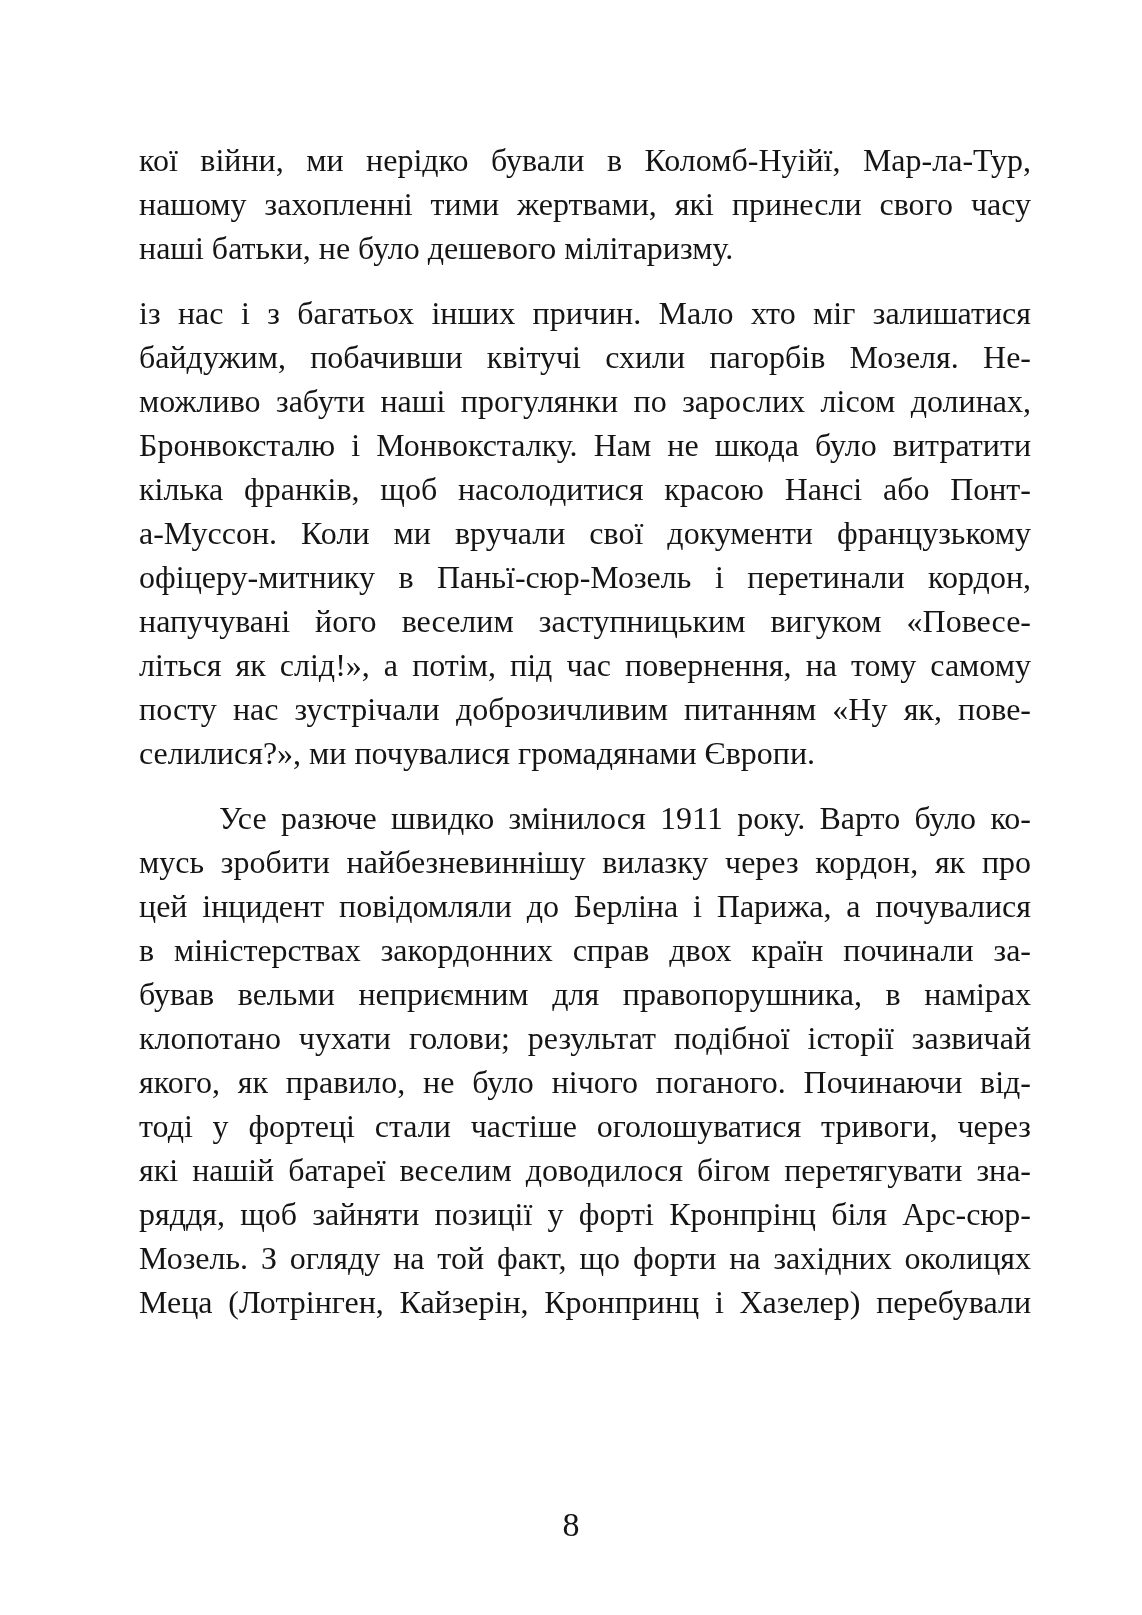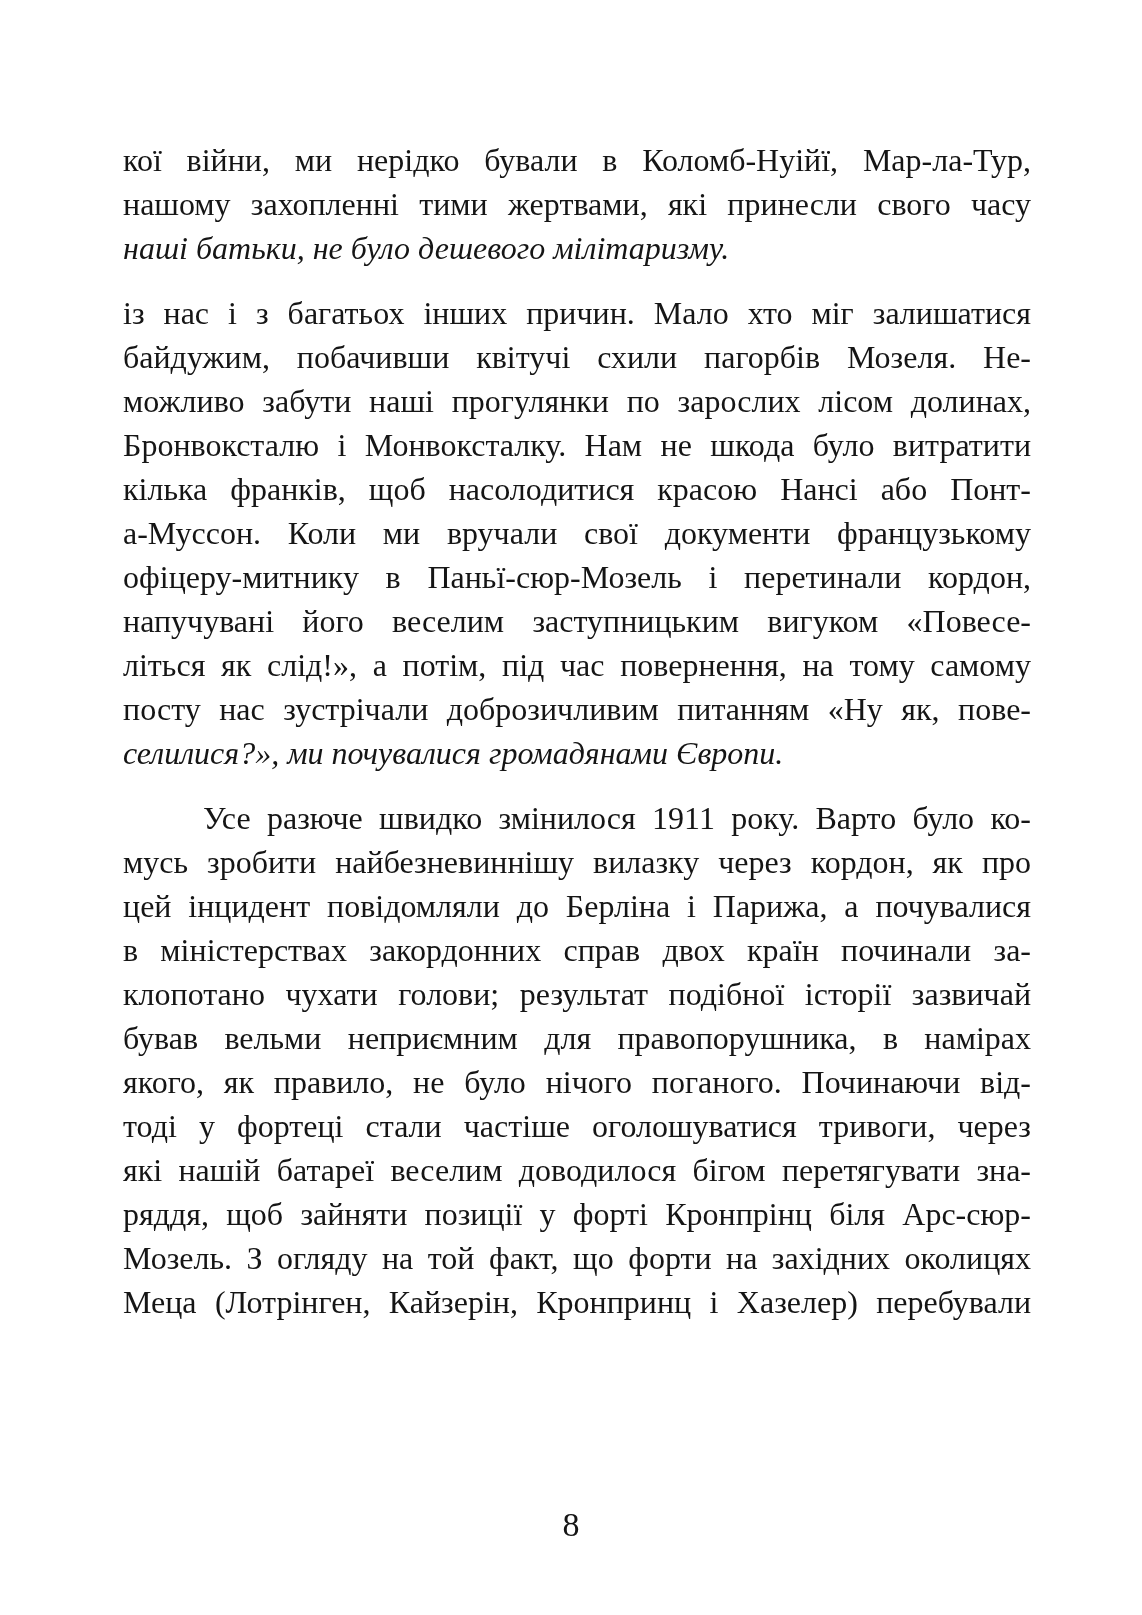--- a/index.html
+++ b/index.html
@@ -24,24 +24,24 @@
     font-size: 32px;
     line-height: 44px;
   }
   .paragraph + .paragraph {
     margin-top: 21px;
   }
   .line {
     text-align: justify;
     text-align-last: justify;
     white-space: normal;
+    margin-left: 16px;
   }
   .line.para-end {
     text-align-last: left;
-    font-style: italic;
   }
   .line.indent {
     text-indent: 80px;
   }
   .page-number {
     position: absolute;
     top: 1506px;
     left: 0;
     width: 100%;
     text-align: center;
@@ -71,22 +71,22 @@
         <div class="line">напучувані його веселим заступницьким вигуком «Повесе-</div>
         <div class="line">літься як слід!», а потім, під час повернення, на тому самому</div>
         <div class="line">посту нас зустрічали доброзичливим питанням «Ну як, пове-</div>
         <div class="line para-end">селилися?», ми почувалися громадянами Європи.</div>
       </div>
       <div class="paragraph">
         <div class="line indent">Усе разюче швидко змінилося 1911 року. Варто було ко-</div>
         <div class="line">мусь зробити найбезневиннішу вилазку через кордон, як про</div>
         <div class="line">цей інцидент повідомляли до Берліна і Парижа, а почувалися</div>
         <div class="line">в міністерствах закордонних справ двох країн починали за-</div>
+        <div class="line">бував вельми неприємним для правопорушника, в намірах</div>
         <div class="line">клопотано чухати голови; результат подібної історії зазвичай</div>
-        <div class="line">бував вельми неприємним для правопорушника, в намірах</div>
         <div class="line">якого, як правило, не було нічого поганого. Починаючи від-</div>
         <div class="line">тоді у фортеці стали частіше оголошуватися тривоги, через</div>
         <div class="line">які нашій батареї веселим доводилося бігом перетягувати зна-</div>
         <div class="line">ряддя, щоб зайняти позиції у форті Кронпрінц біля Арс-сюр-</div>
         <div class="line">Мозель. З огляду на той факт, що форти на західних околицях</div>
         <div class="line">Меца (Лотрінген, Кайзерін, Кронпринц і Хазелер) перебували</div>
       </div>
     </div>
   <div class="page-number">8</div>
 </div>

